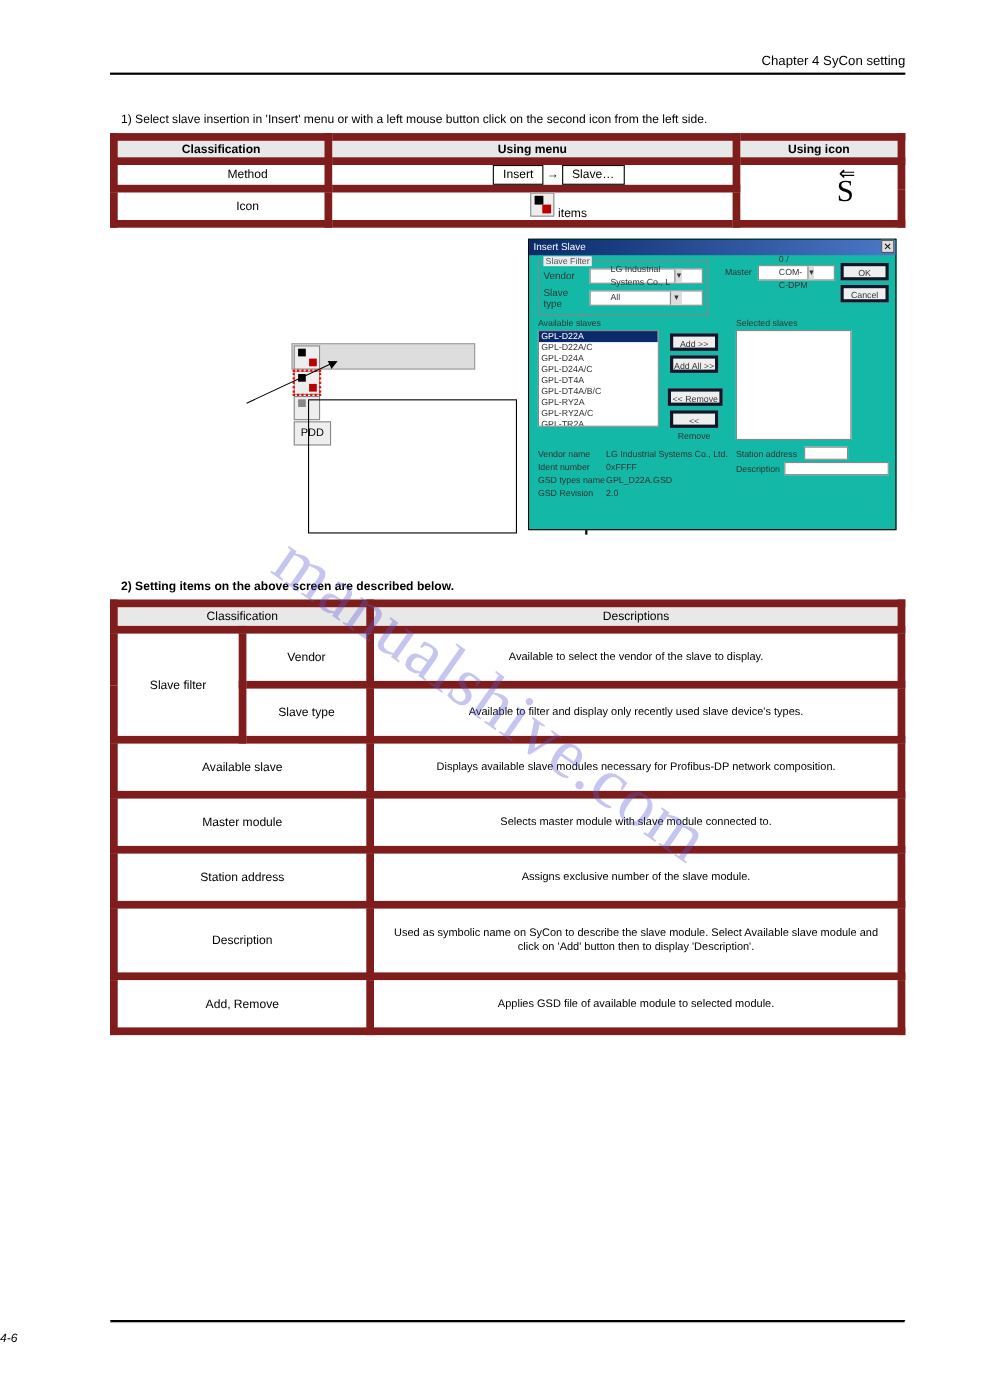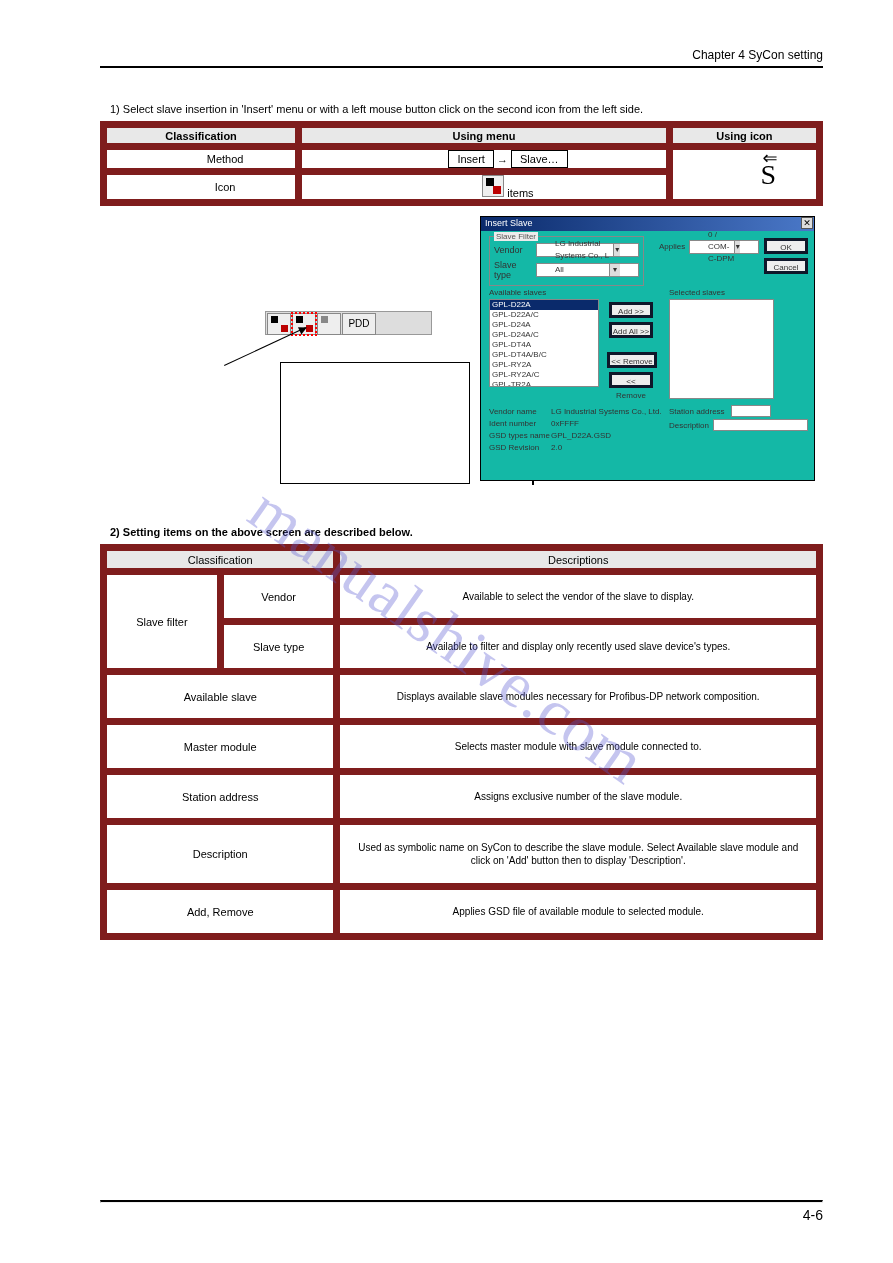--- a/index.html
+++ b/index.html
@@ -76,20 +76,21 @@
   .midarea {
     position: relative;
     height: 300px;
     margin-bottom: 10px;
   }
   .toolbar {
     position: absolute; left: 165px; top: 95px;
     width: 167px; height: 24px;
     background: #ddd; border: 1px solid #999;
     display: flex;
+    flex-direction: column;
   }
   .toolbar .tbtn {
     width: 24px; height: 22px; margin: 1px 0 0 1px;
     border: 1px solid #888; background: #eee;
     position: relative; flex-shrink: 0;
   }
   .toolbar .tbtn.dot { outline: 2px dotted red; outline-offset: -1px; }
   .toolbar .tbtn .m1 { position:absolute; left:3px; top:2px; width:7px; height:7px; background:#000; }
   .toolbar .tbtn .m2 { position:absolute; right:2px; bottom:2px; width:7px; height:7px; background:#b00; }
   .toolbar .remain { flex: 1; background: #ddd; }
@@ -173,21 +174,21 @@
   .tall { height: 50px !important; }
   .twoline { line-height: 13px; }
 
   
   .hr-bot {
     position: absolute; left: 100px; right: 70px; bottom: 60px;
     border-top: 2px solid #000;
   }
   .footer {
     position: absolute; left: 0; right: 70px; bottom: 40px;
-    text-align: right; font-size: 14px;
+    font-size: 11px; font-style: italic;
   }
 
   .watermark {
     position: absolute;
     left: 50%; top: 50%;
     transform: translate(-50%, -45%) rotate(35deg);
     font-size: 64px;
     color: rgba(90, 90, 210, 0.35);
     font-family: "Times New Roman", serif;
     letter-spacing: 1px;
@@ -275,21 +276,21 @@
           </div>
           <div class="drow">
             <span class="lbl">Slave type</span>
             <div class="dsel">
               <span>All</span>
                 <span class="dd">▾</span>
             </div>
           </div>
         </div>
 
-        <span class="dlabel" style="left:178px; top:25px">Applies</span>
+        <span class="dlabel" style="left:178px; top:25px">Master</span>
         <div class="dsel" style="position:absolute; left:208px; top:23px; width:70px">
           <span>0 / COM-C-DPM</span>
             <span class="dd">▾</span>
         </div>
 
         <div class="dbtn" style="right:6px; top:21px">OK</div>
         <div class="dbtn" style="right:6px; top:41px">Cancel</div>
 
         <span class="dlabel" style="left:8px; top:71px">Available slaves</span>
         <span class="dlabel" style="left:188px; top:71px">Selected slaves</span>

